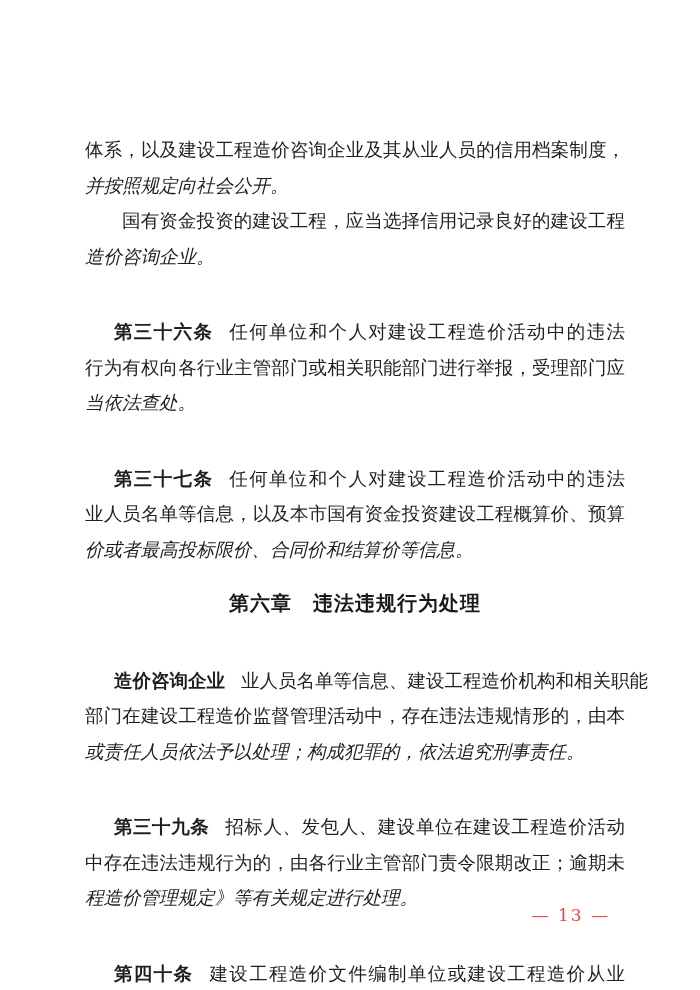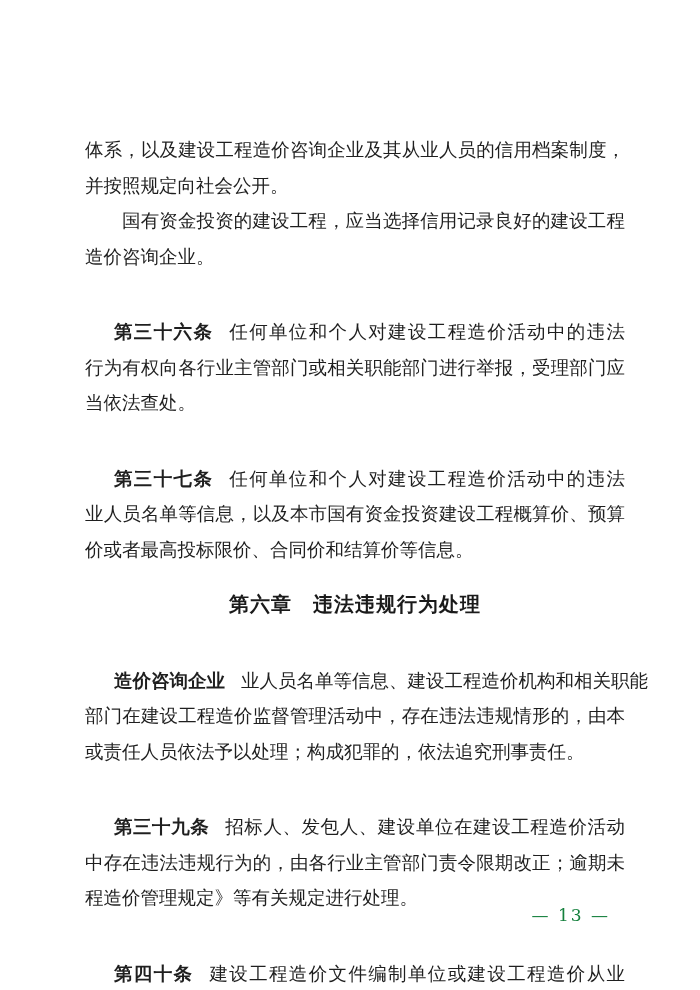--- a/index.html
+++ b/index.html
@@ -24,46 +24,46 @@
   .para { margin: 0; padding: 0; }
   .ln {
     font-size: 18.5px;
     line-height: 35.5px;
     height: 35.5px;
     white-space: nowrap;
     text-align: justify;
     text-align-last: justify;
     text-justify: inter-character;
   }
-  .ln.end { text-align-last: left; }
+  .ln.end { text-align-last: left; font-style: italic; }
   .ln.ind { padding-left: 37px; }
   .ln.haslead { padding-left: 29px; margin-top: 40px; }
   .lead {
     font-weight: bold;
     font-family: "DejaVu Sans", "Liberation Sans", sans-serif;
     margin-right: 16px;
   }
   .heading {
     margin: 20px 0 0 0;
     font-size: 20px;
     font-weight: bold;
-    font-family: Liberation Serif, serif;
+    font-family: Liberation Mono, monospace;
     text-align: center;
     text-align-last: center;
     line-height: 35.5px;
     height: 35.5px;
     letter-spacing: 1px;
     color: #1a1a1a;
   }
   .pageno {
     position: absolute;
     right: 90px; top: 905px;
     font-size: 17px;
     letter-spacing: 2px;
-    color: #15803d;
+    color: #ef4444;
   }
 </style>
 </head>
 <body>
 
 <div class="page">
   <main class="content">
 
     <section class="para">
       <div class="ln">体系，以及建设工程造价咨询企业及其从业人员的信用档案制度，</div>

